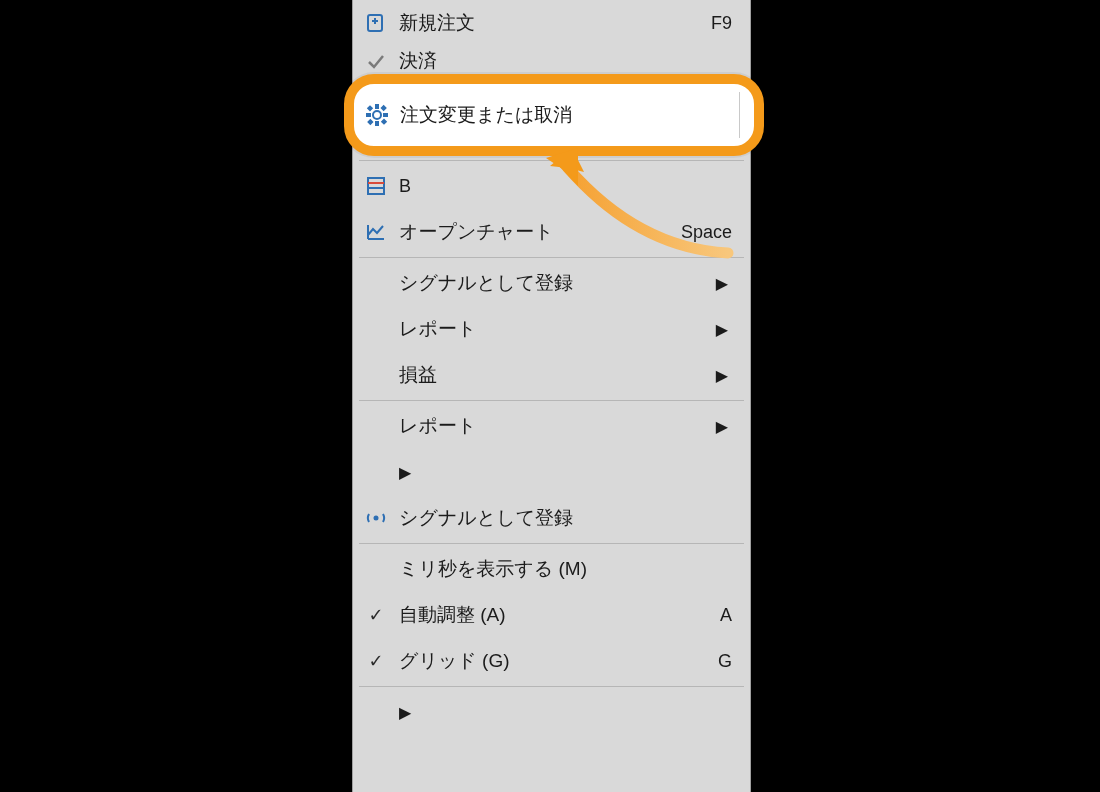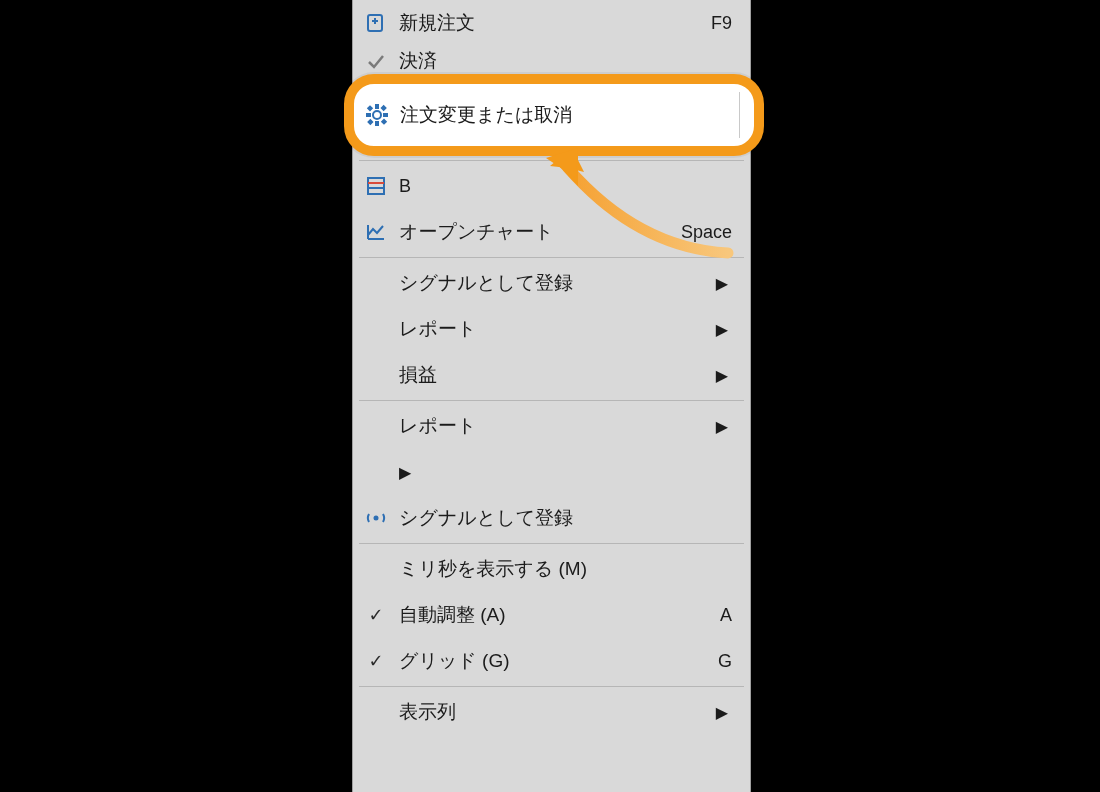--- a/index.html
+++ b/index.html
@@ -227,21 +227,20 @@
           <span class="ic-check">✓</span>
         </span>
       <span class="label">グリッド (G)</span>
       <span class="shortcut">G</span>
     </div>
 
     <div class="sep"></div>
 
     <div class="row">
       <span class="icon-slot"></span>
-      <span class="label">表示列</span>
       <span class="arrow">▶</span>
     </div>
 
   </div>
 
   <div class="callout">
     <div class="inner">
       <span class="icon-slot">
         <svg class="ic-box" viewBox="0 0 22 22">
           <circle cx="11" cy="11" r="4" fill="none" stroke="#2e6fb3" stroke-width="2"></circle>

